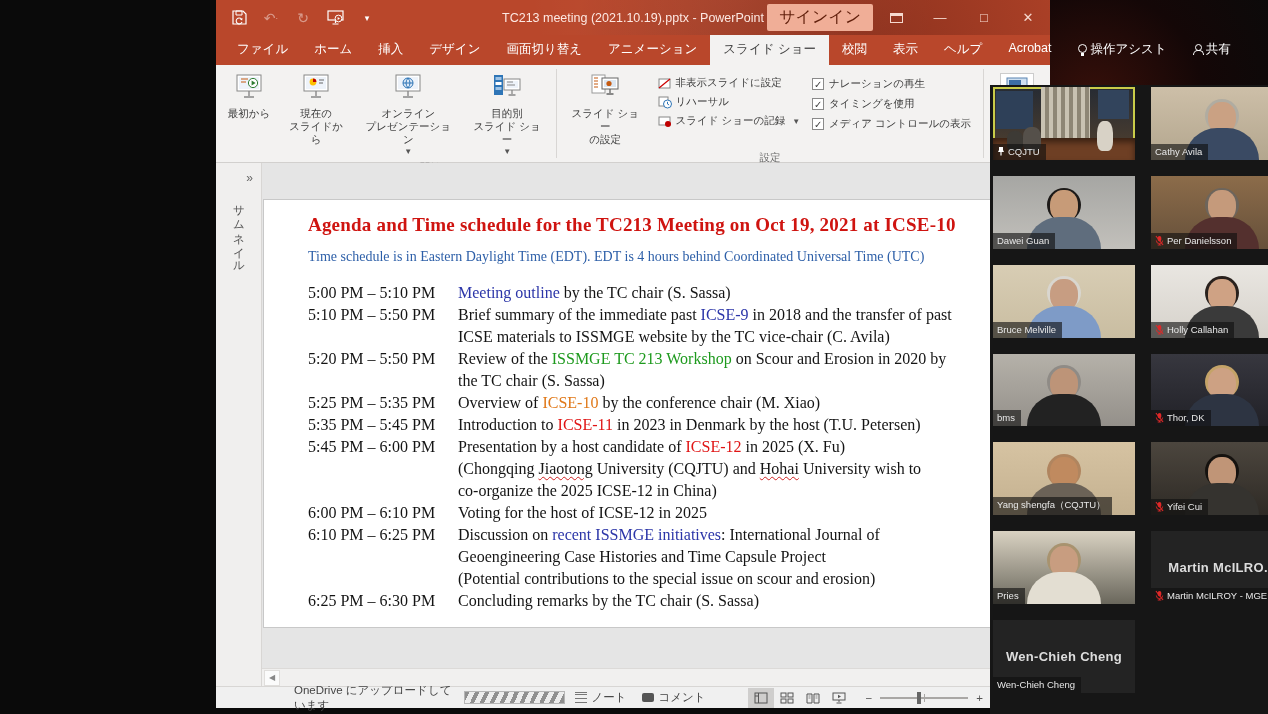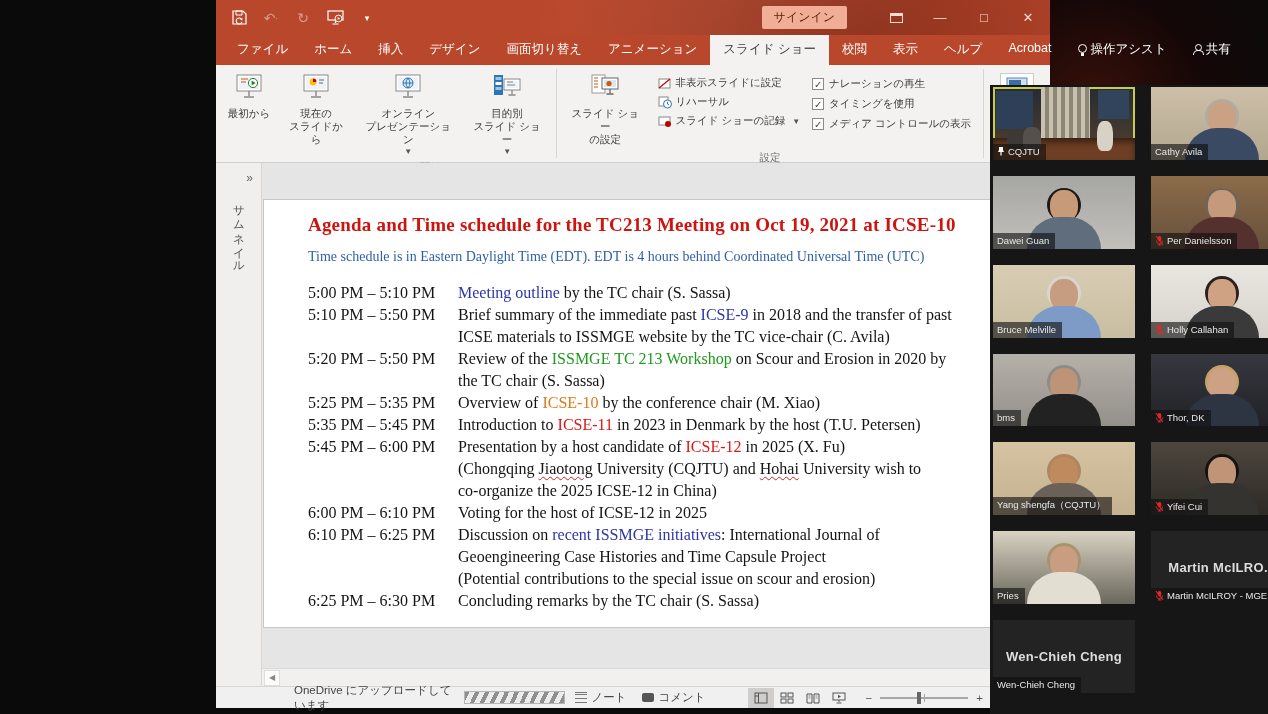--- a/index.html
+++ b/index.html
@@ -18,22 +18,22 @@
                       radial-gradient(circle at 62% -60%, rgba(255,255,255,.06), transparent 40%);
     display:flex; align-items:center; color:#fff; position:relative; }
   .qat { display:flex; align-items:center; gap:14px; padding-left:14px; }
   .qat .qbtn { width:18px; height:18px; display:flex; align-items:center; justify-content:center;
     color:#fff; font-size:14px; }
   .qat .dim { opacity:.45; }
   .qat .caret { font-size:9px; }
   .win-title { position:absolute; left:0; right:0; text-align:center; font-size:12.5px; color:#fde8e2;
     pointer-events:none; }
   .tb-right { margin-left:auto; display:flex; align-items:center; height:100%; }
-  .signin { background:#f0ae97; color:#5e1d09; font-size:12px; padding:3px 12px; border-radius:2px;
-    margin-right:27px; }
+  .signin { background:#f0ae97; color:#5e1d09; font-size:16px; padding:3px 12px; border-radius:2px;
+    margin-right:1px; }
   .winctl { width:44px; height:100%; display:flex; align-items:center; justify-content:center;
     color:#f6d9cf; font-size:13px; }
   .ribbon-opts-ico { width:13px; height:10px; border:1px solid #f6d9cf; border-top-width:3px; display:block; }
 
   
   .tabrow { height:30px; background:#b9472b; display:flex; align-items:flex-end; color:#fff;
     font-size:12.5px; padding-left:8px; }
   .tab { padding:6px 13px 7px; white-space:nowrap; }
   .tab.active { background:#f3f2f1; color:#444; }
   .tabs-right { margin-left:auto; display:flex; align-items:flex-end; }
@@ -156,20 +156,21 @@
       <span class="qbtn">
         <svg width="17" height="15" viewBox="0 0 17 15">
             <rect x="1" y="1" width="15" height="9" fill="none" stroke="#fff" stroke-width="1.2"></rect>
             <path d="M8.5 10v3M5.5 14h6" stroke="#fff" stroke-width="1.2"></path>
             <circle cx="11.5" cy="8.5" r="3.4" fill="#b9472b" stroke="#fff"></circle>
             <path d="M10.6 7l2.4 1.5-2.4 1.5z" fill="#fff"></path>
           </svg>
       </span>
       <span class="qbtn caret">▾</span>
     </div>
+    <div class="win-title">TC213 meeting (2021.10.19).pptx  -  PowerPoint</div>
     <div class="tb-right">
       <span class="signin">サインイン</span>
       <span class="winctl">
           <span class="ribbon-opts-ico"></span>
         </span>
       <span class="winctl">—</span>
       <span class="winctl">□</span>
       <span class="winctl">✕</span>
     </div>
   </div>

